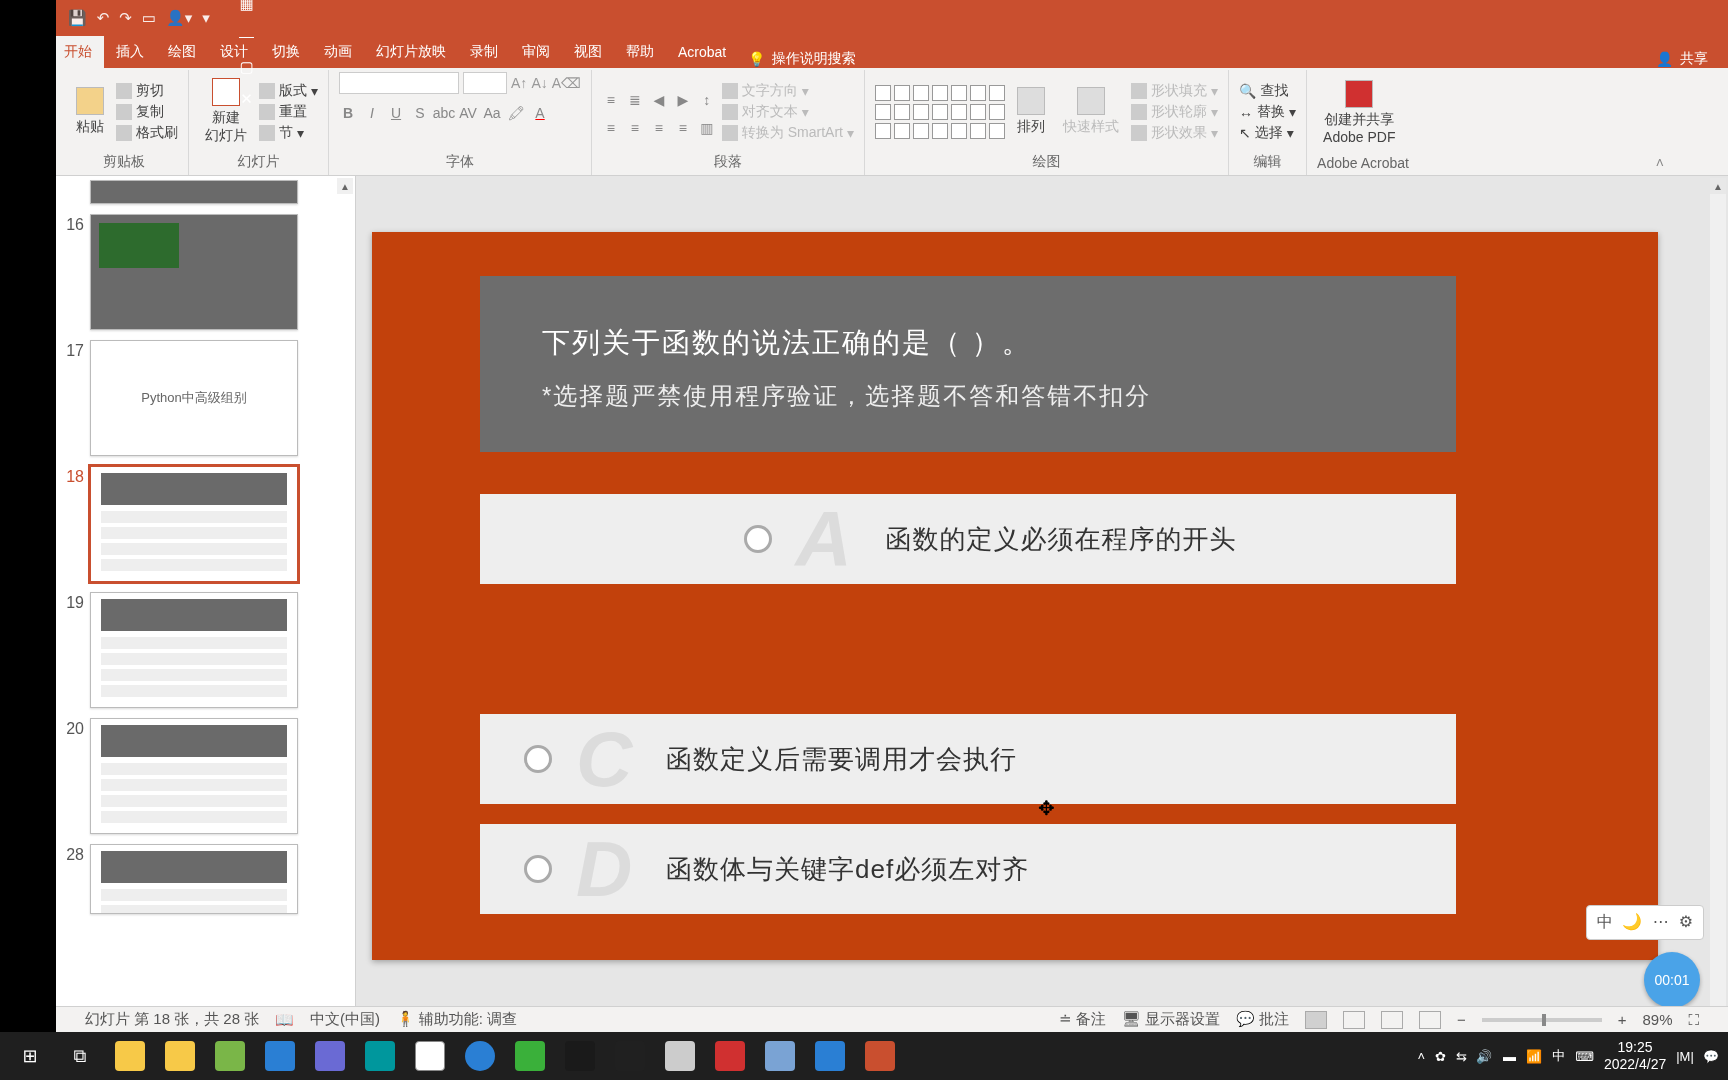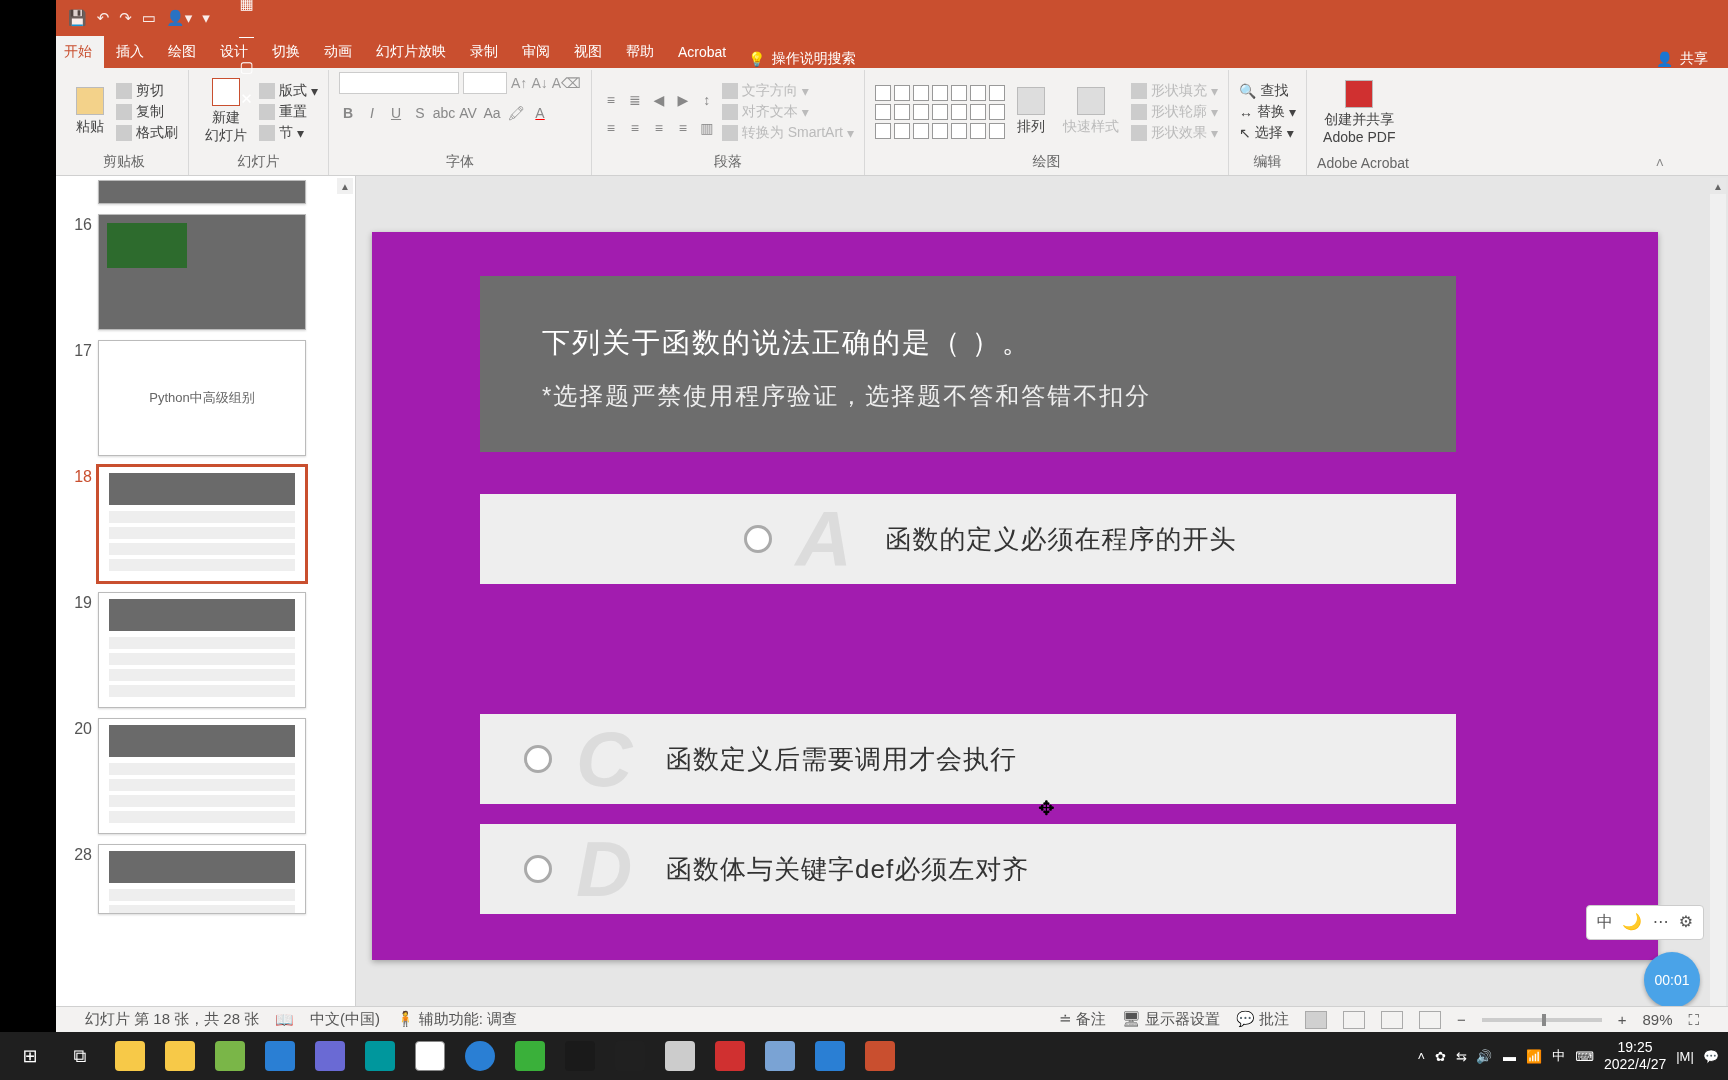--- a/index.html
+++ b/index.html
@@ -37,38 +37,38 @@
 .font-box.sm { width: 44px; }
 .btnrow { display: flex; gap: 6px; margin-top: 4px; }
 .btnrow span { width: 18px; height: 18px; display: inline-flex; align-items: center; justify-content: center; color: #888; cursor: pointer; font-size: 14px; }
 .shape-grid { display: grid; grid-template-columns: repeat(7, 16px); gap: 3px; }
 .shape-grid span { width: 16px; height: 16px; border: 1px solid #999; background: #fff; }
 .disabled { color: #bbb; }
 
 
 .content { position: absolute; top: 176px; left: 56px; right: 0; bottom: 48px; display: flex; background: #e6e6e6; }
 .thumbs { width: 300px; background: #fff; border-right: 1px solid #d0d0d0; overflow: hidden; position: relative; }
-.thumbs-inner { padding: 4px 8px 4px 12px; }
+.thumbs-inner { padding: 4px 8px 4px 4px; }
 .thumb-row { display: flex; gap: 6px; margin-bottom: 10px; }
 .thumb-num { width: 24px; text-align: right; font-size: 16px; color: #555; padding-top: 2px; }
 .thumb { width: 208px; height: 116px; background: #fff; border: 1px solid #bbb; box-shadow: 0 1px 2px rgba(0,0,0,0.15); cursor: pointer; position: relative; overflow: hidden; }
 .thumb.active { outline: 3px solid #c94f2f; outline-offset: -1px; }
 .thumb .t-hdr { position: absolute; top: 6px; left: 10px; right: 10px; height: 32px; background: #6a6a6a; }
 .thumb .t-opt { position: absolute; left: 10px; right: 10px; height: 12px; background: #eee; }
 .thumb.q .t-opt1 { top: 44px; } .thumb.q .t-opt2 { top: 60px; } .thumb.q .t-opt3 { top: 76px; } .thumb.q .t-opt4 { top: 92px; }
 .thumb.sec { display: flex; align-items: center; justify-content: center; font-size: 13px; color: #666; }
 .thumb.dark { background: #6a6a6a; }
 .thumb.dark .green { position:absolute; top:8px; left:8px; width:80px; height:45px; background:#2d6b2d; }
 .scroll-arrow-t { position: absolute; width: 16px; right: 2px; top: 2px; height: 16px; background: #f0f0f0; display:flex;align-items:center;justify-content:center;color:#666;font-size:10px;cursor:pointer; }
 .scroll-arrow-b { position: absolute; width: 16px; right: 2px; bottom: 2px; height: 16px; background: #f0f0f0; display:flex;align-items:center;justify-content:center;color:#666;font-size:10px;cursor:pointer; }
 
 .canvas-wrap { flex: 1; position: relative; overflow: hidden; }
 .canvas-scroll-r { position: absolute; right: 2px; top: 2px; bottom: 2px; width: 16px; background: #f0f0f0; }
 .canvas-scroll-r .arr { position:absolute; left:0; right:0; height:16px; background:#e8e8e8; display:flex;align-items:center;justify-content:center;color:#666;font-size:10px;cursor:pointer; }
-.slide { position: absolute; top: 56px; left: 16px; width: 1286px; height: 728px; background: #a21caf; box-shadow: 0 2px 6px rgba(0,0,0,0.3); }
+.slide { position: absolute; top: 56px; left: 16px; width: 1286px; height: 728px; background: #c2410c; box-shadow: 0 2px 6px rgba(0,0,0,0.3); }
 
 .q-box { position: absolute; top: 44px; left: 108px; width: 976px; height: 176px; background: #6d6d6d; padding: 48px 62px; color: #fff; }
 .q-title { font-size: 28px; letter-spacing: 2px; }
 .q-sub { font-size: 24px; margin-top: 18px; letter-spacing: 2px; color: #eee; }
 
 .opt { position: absolute; left: 108px; width: 976px; height: 90px; background: #eeeeee; display: flex; align-items: center; }
 .opt .radio { width: 28px; height: 28px; border: 3px solid #aaa; border-radius: 50%; margin-left: 44px; background: #fff; }
 .opt .letter { font-size: 78px; font-weight: bold; color: #dcdcdc; margin-left: 24px; width: 72px; font-style: italic; }
 .opt .text { font-size: 26px; color: #333; margin-left: 18px; letter-spacing: 1px; }
 .opt.a { top: 262px; justify-content: center; } .opt.b { top: 372px; } .opt.c { top: 482px; } .opt.d { top: 592px; }

